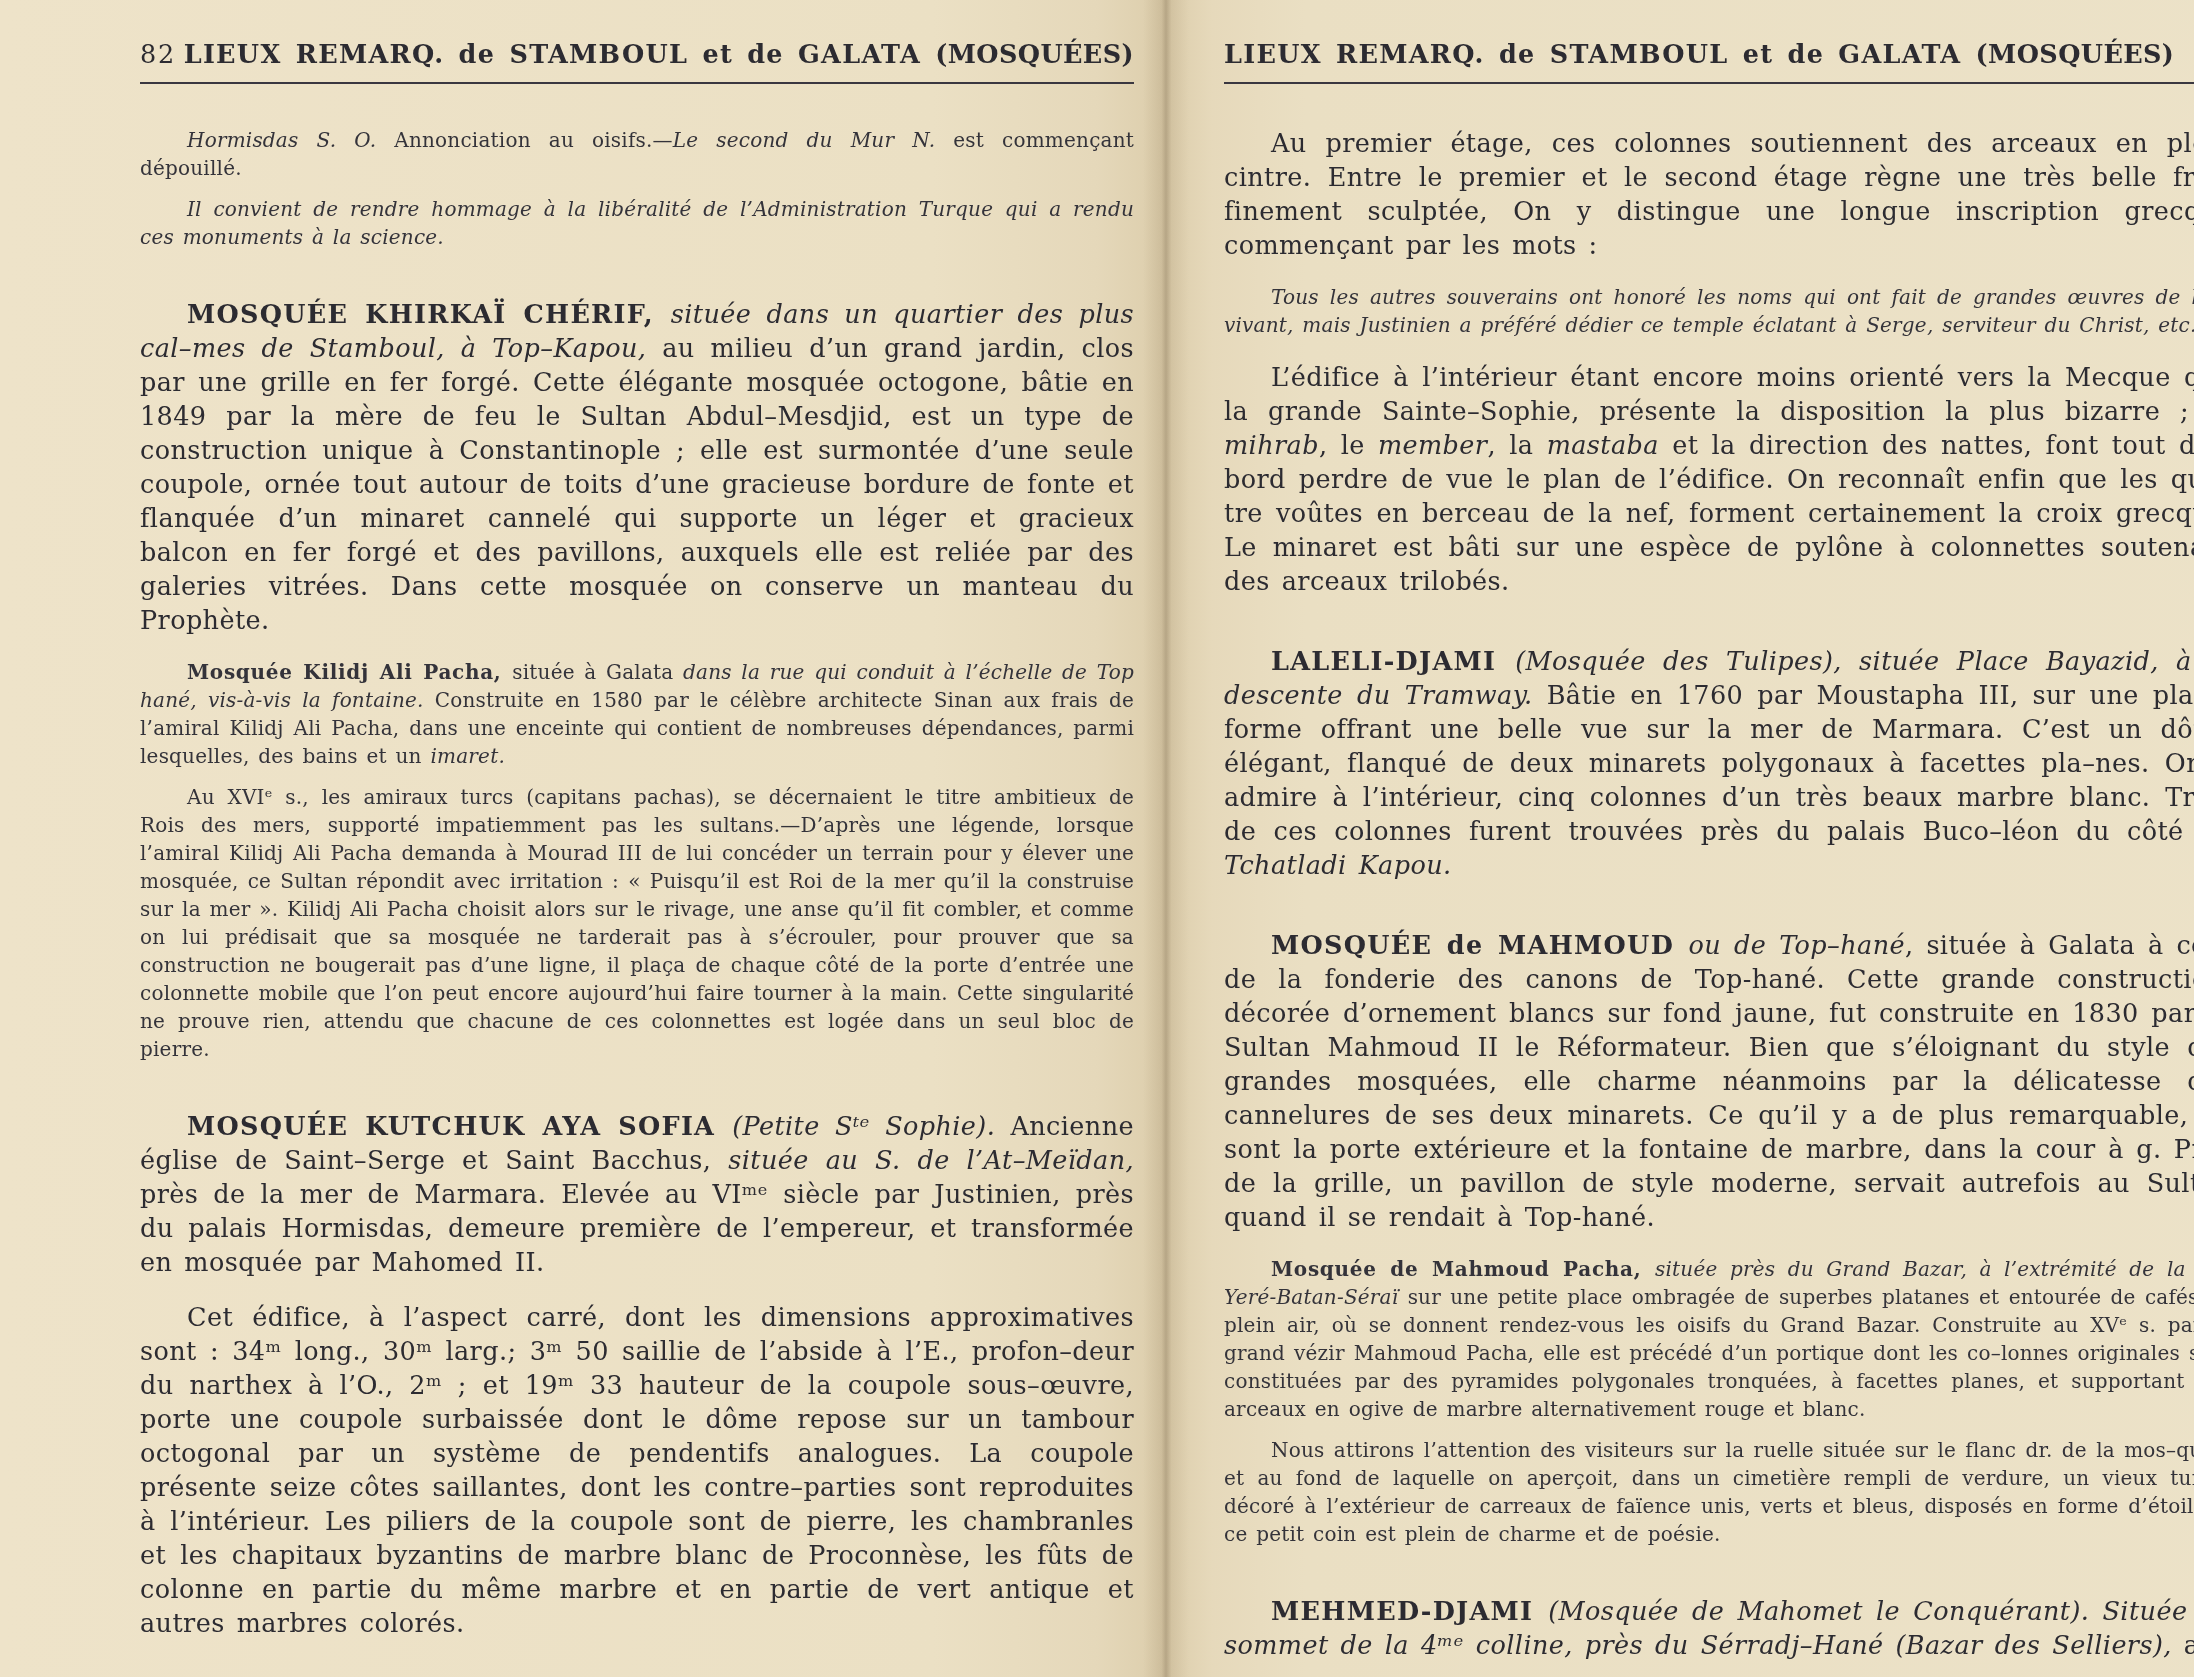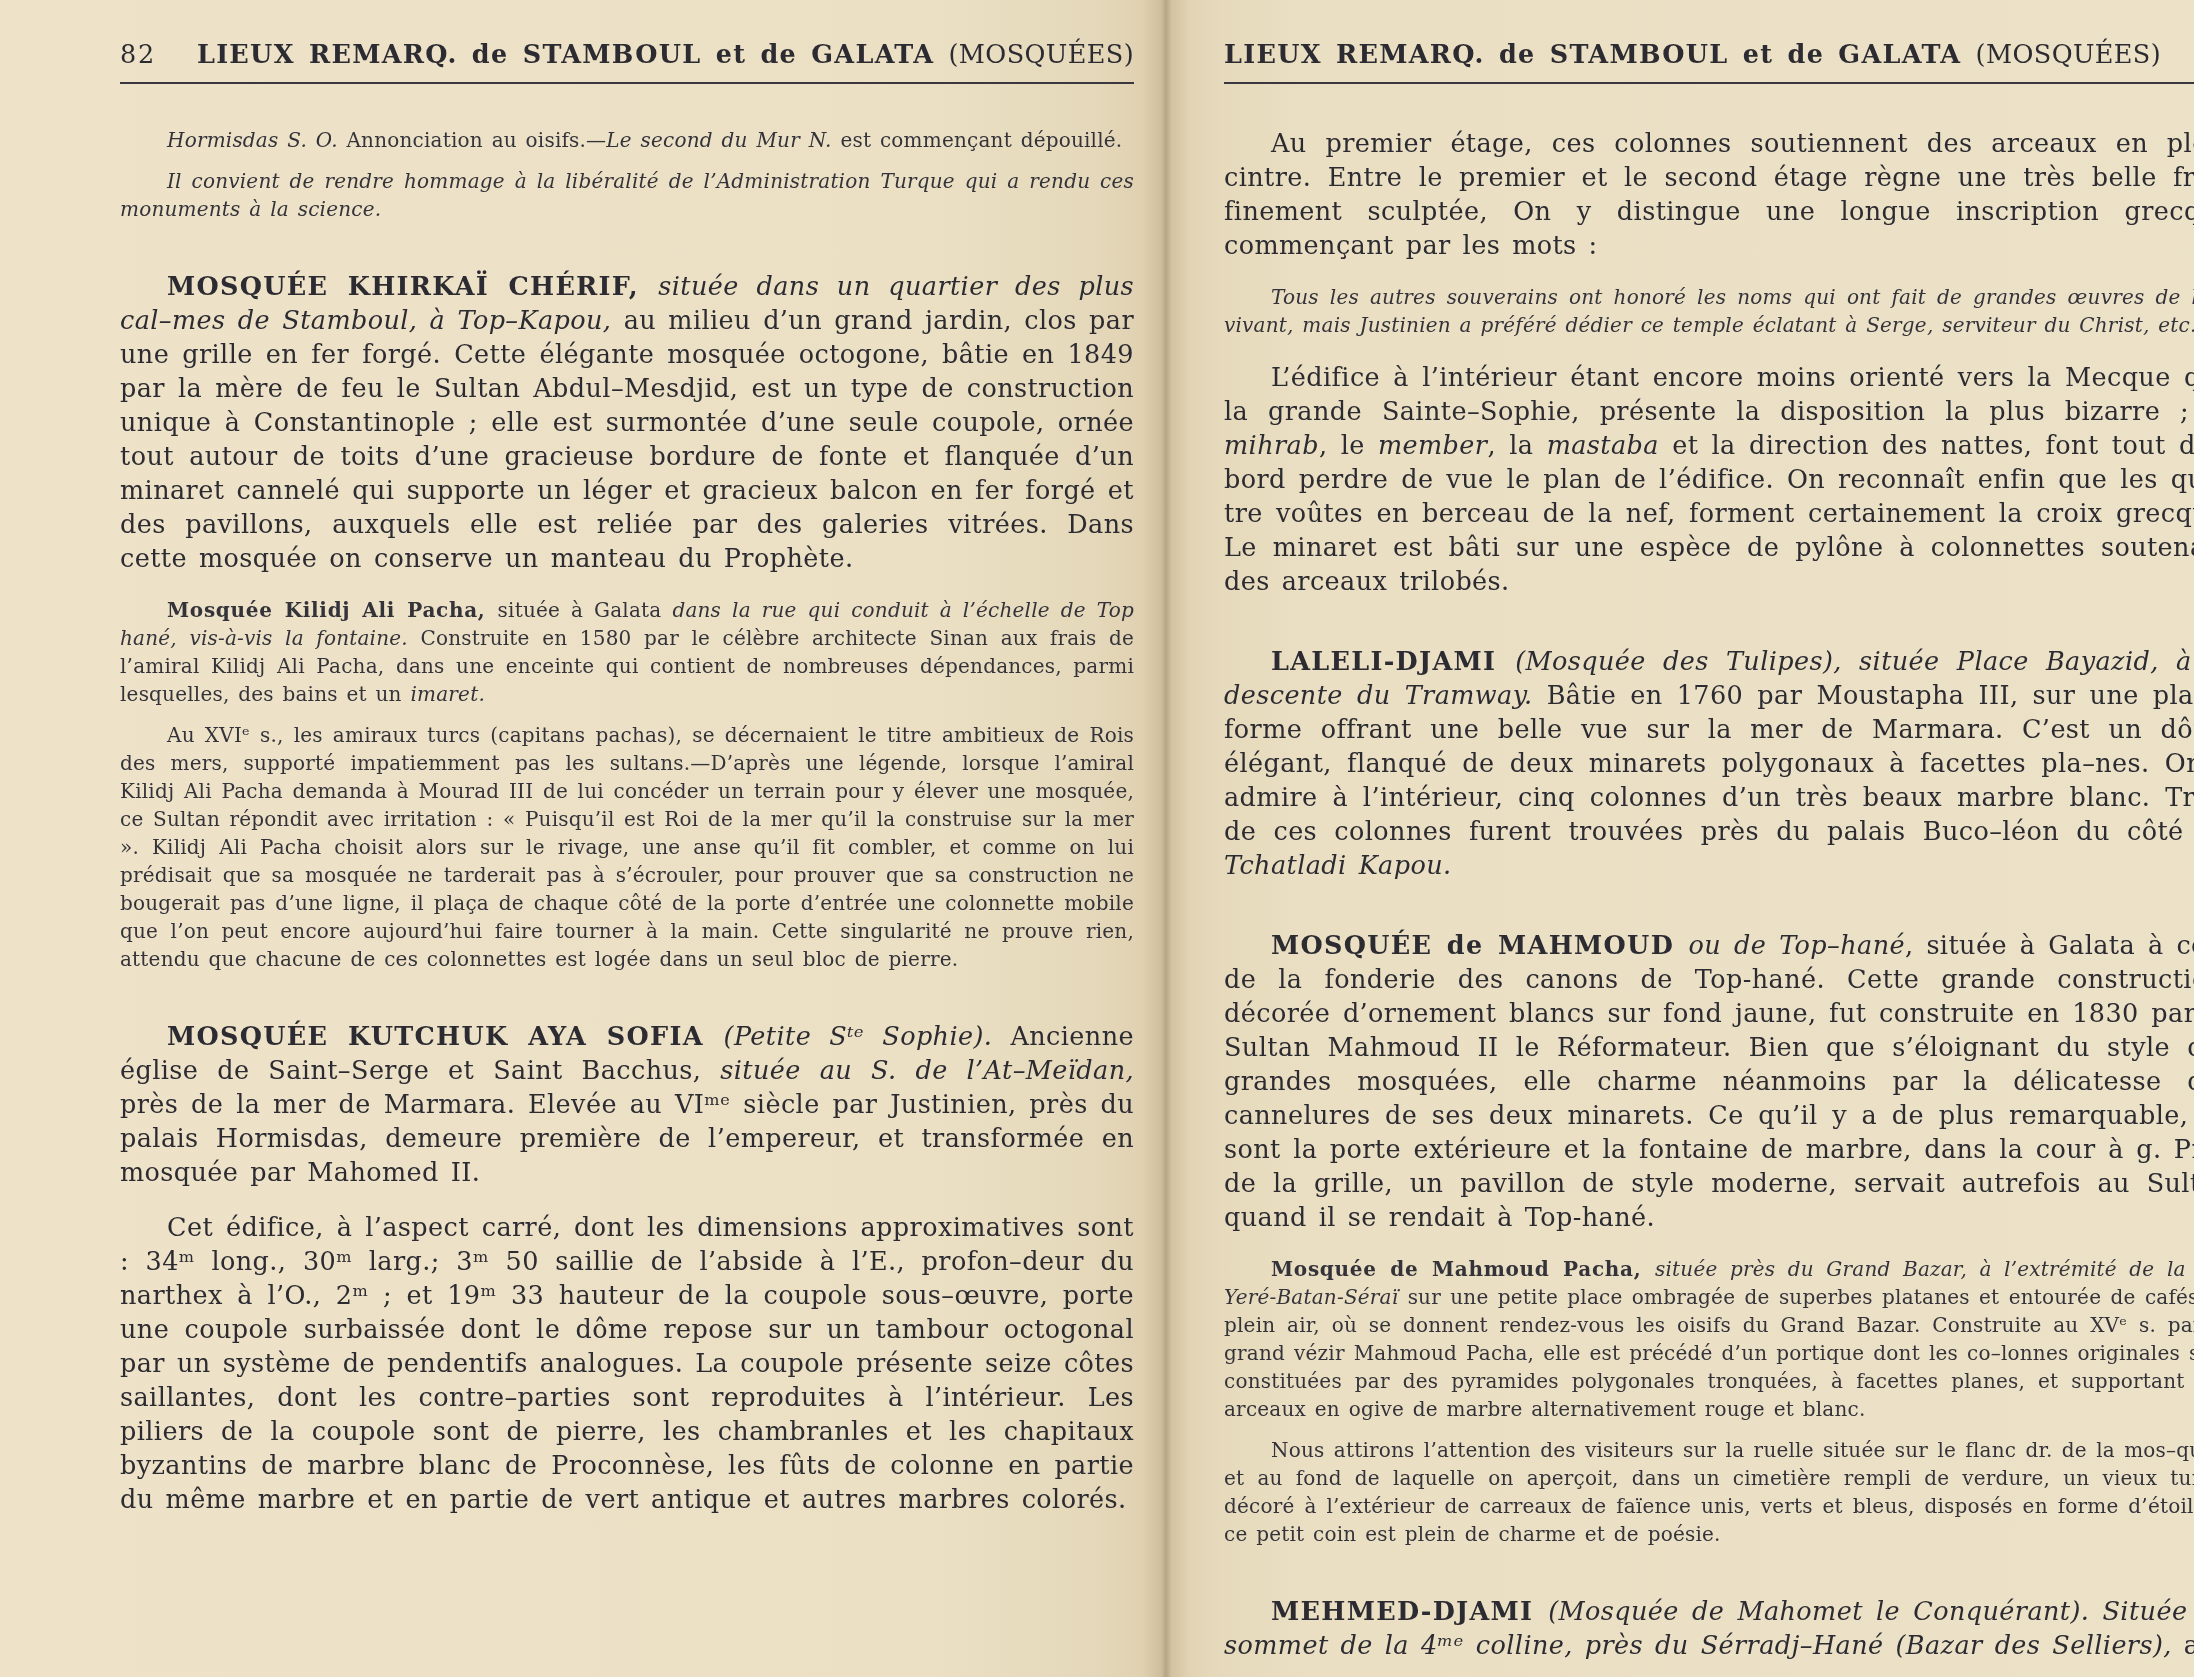--- a/index.html
+++ b/index.html
@@ -16,26 +16,26 @@
   }
   #page-right{
     left:1166px;width:1166px;
     background:linear-gradient(90deg,#dccdab 0%,#e6d9bb 4%,#eadfc3 12%,#ece2c8 100%);
   }
   .gutter{
     position:absolute;top:0;bottom:0;left:1143px;width:46px;pointer-events:none;
     background:linear-gradient(90deg,rgba(115,92,58,0) 0%,rgba(115,92,58,0.14) 40%,rgba(84,64,36,0.28) 50%,rgba(115,92,58,0.10) 62%,rgba(115,92,58,0) 100%);
   }
   .content{position:absolute;top:39px;}
-  #page-left .content{left:120px;right:32px;}
+  #page-left .content{left:140px;right:32px;}
   #page-right .content{left:58px;right:99px;}
 
   .header{display:flex;align-items:baseline;justify-content:space-between;white-space:nowrap;}
   .header .title{font-size:25.5px;font-weight:bold;letter-spacing:1.3px;word-spacing:4px;}
-  .header .title .paren{font-weight:400;letter-spacing:0.4px;}
+  .header .title .paren{font-weight:700;letter-spacing:0.4px;}
   .header .pagenum{font-size:25.5px;font-weight:normal;letter-spacing:1.8px;}
   .rule{border-bottom:2.2px solid #3a3740;margin-top:13px;}
 
   .body-text{margin-top:42px;text-align:justify;}
   p{margin:0;}
   .main{font-size:25.5px;line-height:34px;letter-spacing:0.4px;word-spacing:3.5px;text-indent:47px;}
   .small{font-size:20px;line-height:28px;letter-spacing:0.2px;word-spacing:2.2px;text-indent:47px;color:#34333a;}
   .it{font-style:italic;}
   .lead{font-weight:bold;letter-spacing:1.3px;}
   .lead-sm{font-weight:bold;letter-spacing:0.7px;}

